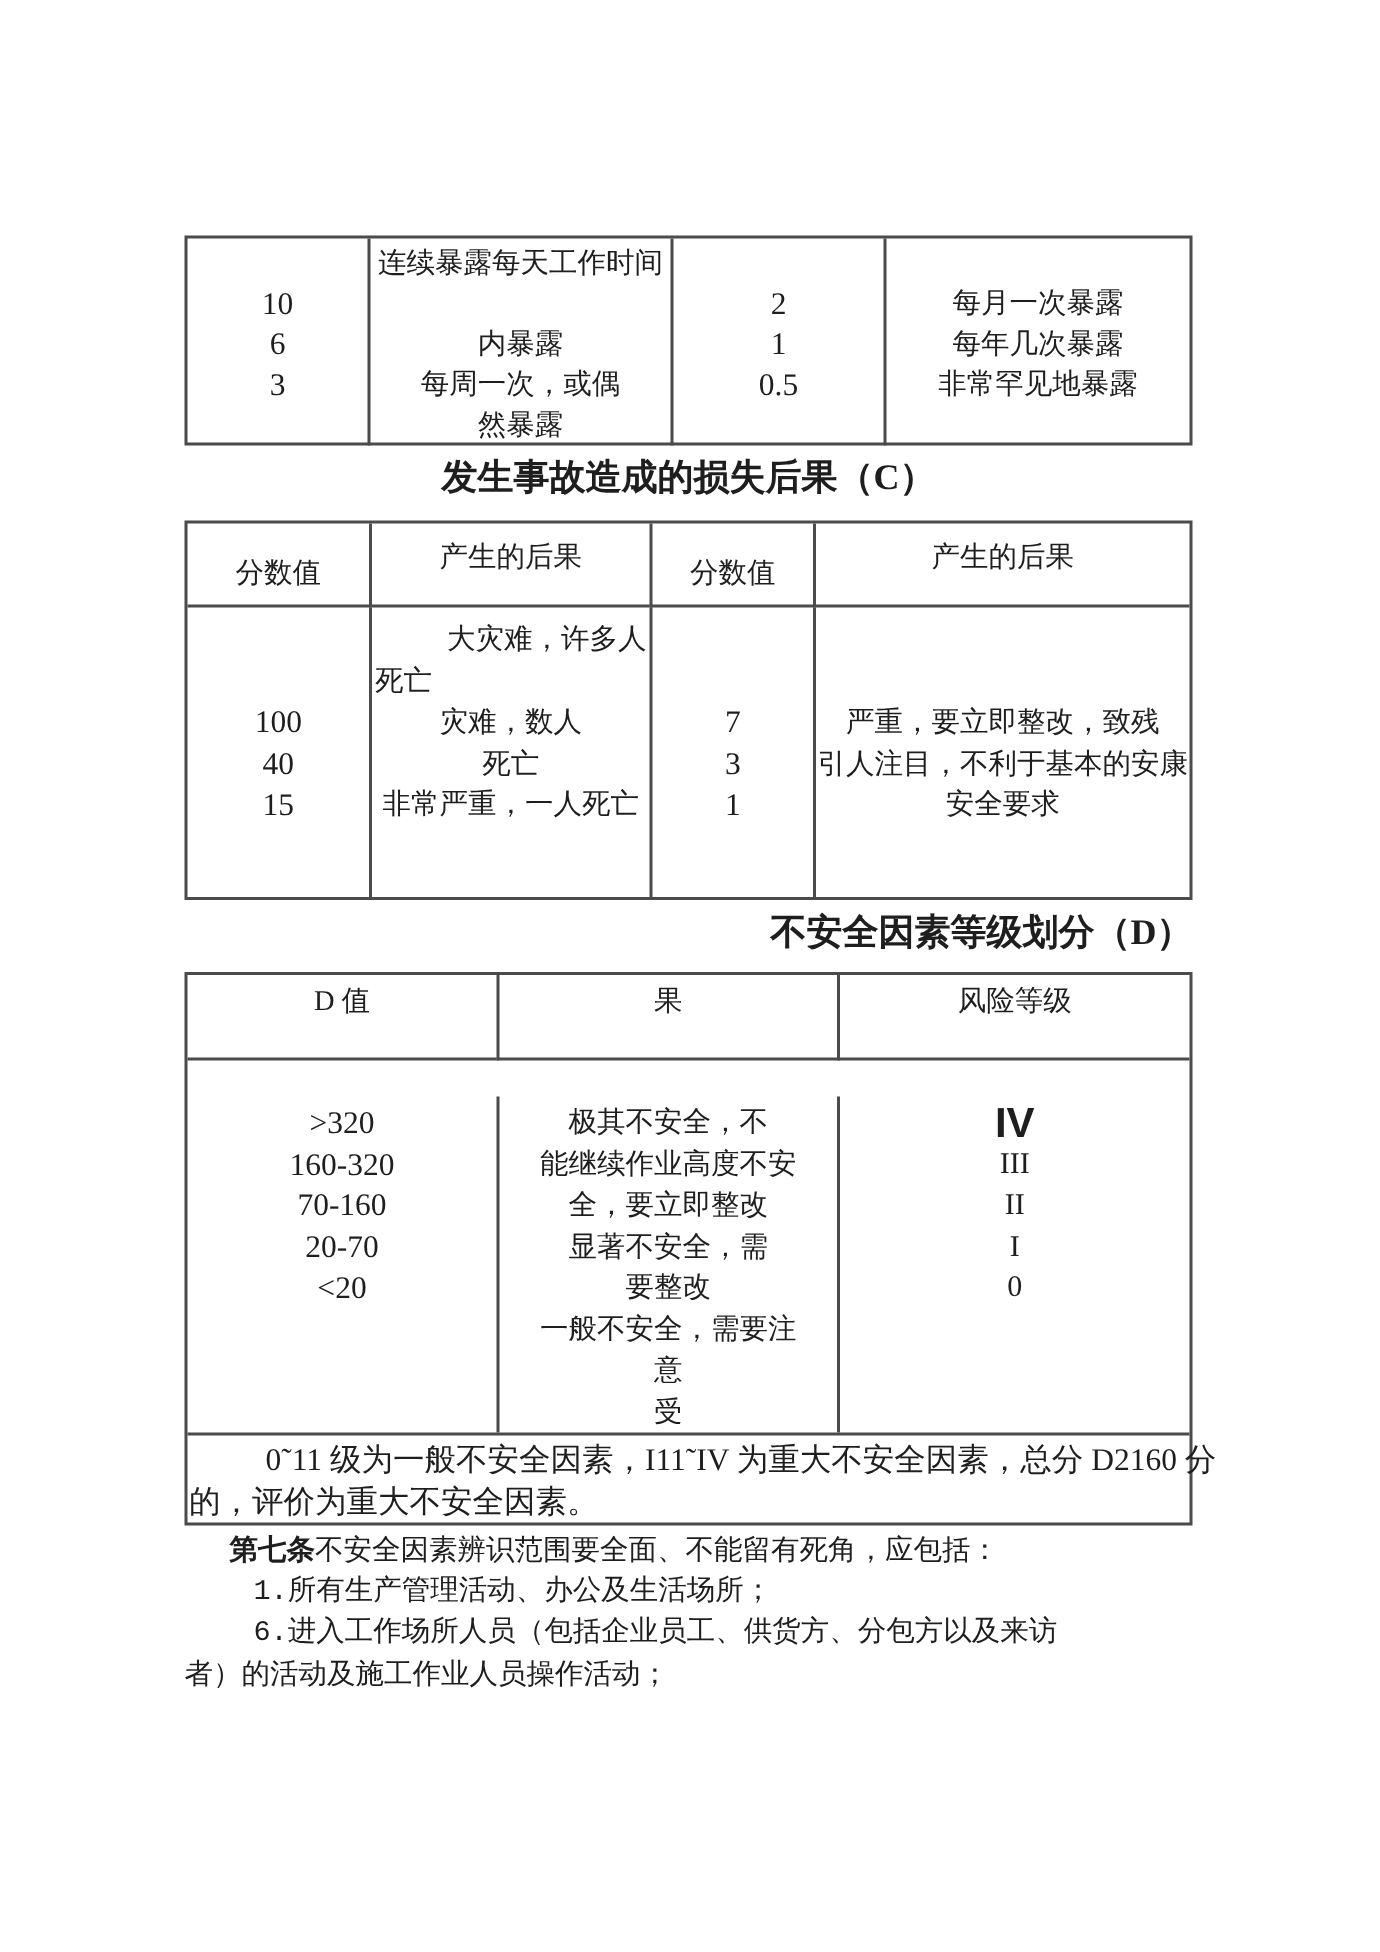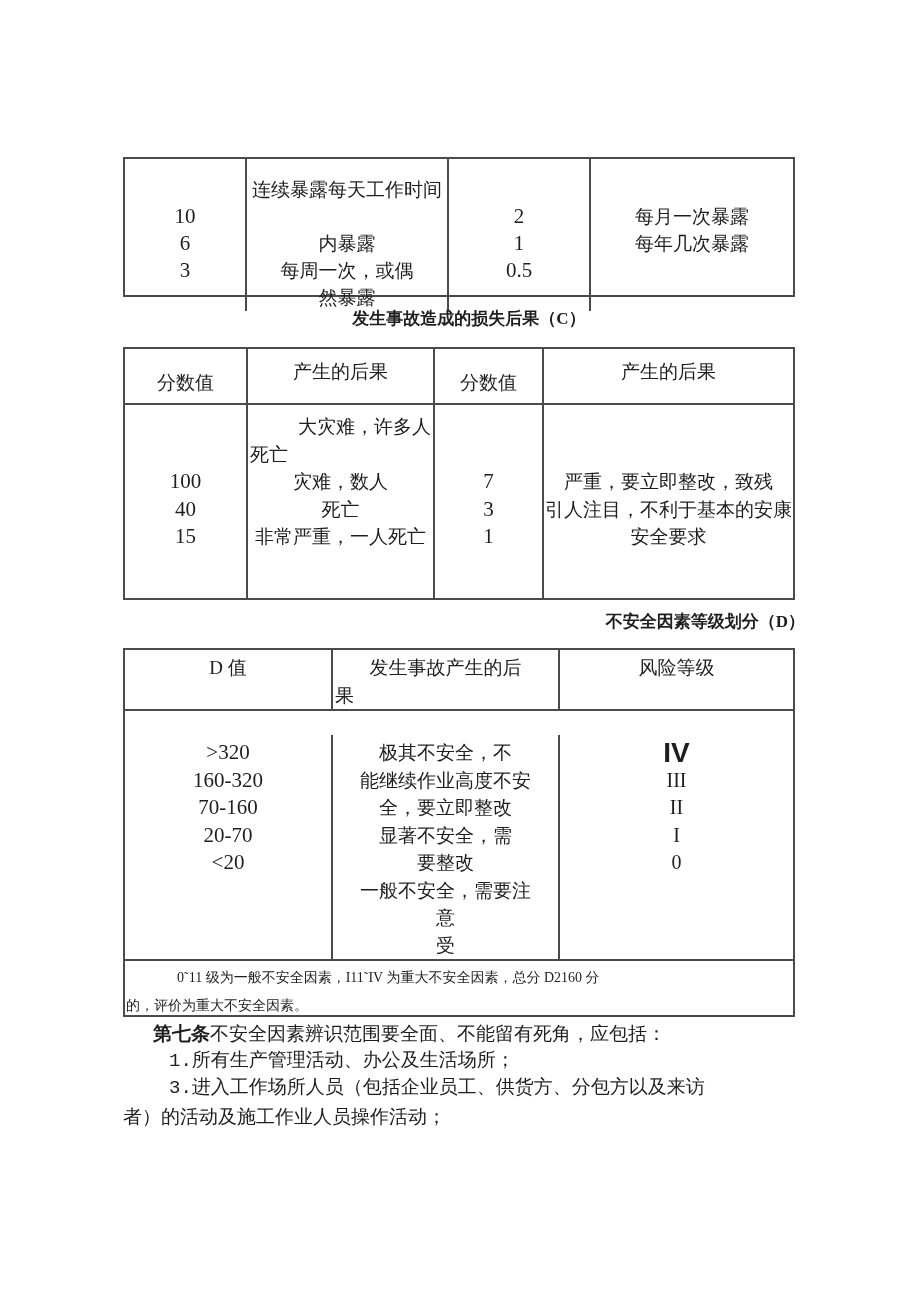--- a/index.html
+++ b/index.html
@@ -28,26 +28,26 @@
     overflow:hidden;
     padding-top:4px;
   }
   .cell:first-child{border-left:none;}
   .ln{
     height:27.5px;line-height:27.5px;
     text-align:center;font-size:19px;white-space:nowrap;
   }
   .t1{top:157px;height:140px;}
   .t1 .row{flex:1;}
-  .t1 .cell{padding-top:17px;}
+  .t1 .cell{padding-top:3px;}
   .t1 .ln{height:27px;line-height:27px;}
 
   .heading{
-    position:absolute;left:133px;width:672px;
-    font-weight:bold;font-size:17px;line-height:30px;
+    position:absolute;left:123px;width:672px;
+    font-weight:bold;font-size:24px;line-height:30px;
   }
   .heading-c{top:304px;text-align:center;}
   .heading-d{top:607px;text-align:right;}
 
   .t2{top:347px;height:253px;}
   .t2 .head{height:56px;}
   .t2 .head .cell{border-bottom:2px solid #4b4b4b;}
   .t2 .bodyrow{flex:1;}
   .t2 .bodyrow .cell{padding-top:8px;}
   .t2 .head .hc-score{padding-top:20px;}
@@ -55,21 +55,21 @@
 
   .t3{top:648px;height:369px;}
   .t3 .head{height:76px;}
   .t3 .head .cell{border-bottom:2px solid #4b4b4b;}
   .t3 .bodyrow{flex:1;margin-top:24px;}
   .t3 .footer{
     height:61px;border-top:2px solid #4b4b4b;
     box-sizing:border-box;padding-top:3px;
   }
   .t3 .footer .fl{
-    height:27.5px;line-height:27.5px;font-size:14px;
+    height:27.5px;line-height:27.5px;font-size:21px;
     text-align:left;white-space:nowrap;
   }
   .t3 .footer .fl1{padding-left:52px;}
   .t3 .footer .fl2{padding-left:1px;}
 
   .numcol .ln{font-size:21px;}
   .riskcol .ln{font-size:20px;}
   .riskcol .ln:nth-child(1){
     font-family:Liberation Sans, sans-serif;
     font-weight:bold;font-size:28px;
@@ -111,20 +111,21 @@
       <div class="cell numcol">
           <div class="ln">&nbsp;</div>
           <div class="ln">2</div>
           <div class="ln">1</div>
           <div class="ln">0.5</div>
         </div>
       <div class="cell">
           <div class="ln">&nbsp;</div>
           <div class="ln">每月一次暴露</div>
           <div class="ln">每年几次暴露</div>
+          <div class="ln">非常罕见地暴露</div>
         </div>
     </div>
   </div>
 
   <div class="heading heading-c">发生事故造成的损失后果（C）</div>
 
   <div class="tbl t2">
     <div class="row head">
       <div class="cell hc-score">
         <div class="ln">分数值</div>
@@ -172,21 +173,20 @@
   </div>
 
   <div class="heading heading-d">不安全因素等级划分（D）</div>
 
   <div class="tbl t3">
     <div class="row head">
       <div class="cell">
         <div class="ln">D 值</div>
       </div>
       <div class="cell hc-cons3">
-          <div class="ln">发生事故产生的后</div>
           <div class="ln">果</div>
         </div>
       <div class="cell">
         <div class="ln">风险等级</div>
       </div>
     </div>
     <div class="row bodyrow">
       <div class="cell numcol">
           <div class="ln">&gt;320</div>
           <div class="ln">160-320</div>
@@ -216,17 +216,17 @@
       <div class="fl fl1">0˜11 级为一般不安全因素，I11˜IV 为重大不安全因素，总分 D2160 分</div>
       <div class="fl fl2">的，评价为重大不安全因素。</div>
     </div>
   </div>
 
   <div class="paras">
     <div class="para-line ind1">
       <span class="bold">第七条</span><span>不安全因素辨识范围要全面、不能留有死角，应包括：</span>
     </div>
     <div class="para-line ind2">1.所有生产管理活动、办公及生活场所；</div>
-    <div class="para-line ind2">3.进入工作场所人员（包括企业员工、供货方、分包方以及来访</div>
+    <div class="para-line ind2">6.进入工作场所人员（包括企业员工、供货方、分包方以及来访</div>
     <div class="para-line">者）的活动及施工作业人员操作活动；</div>
   </div>
 
 </div>
 
 </body></html>

